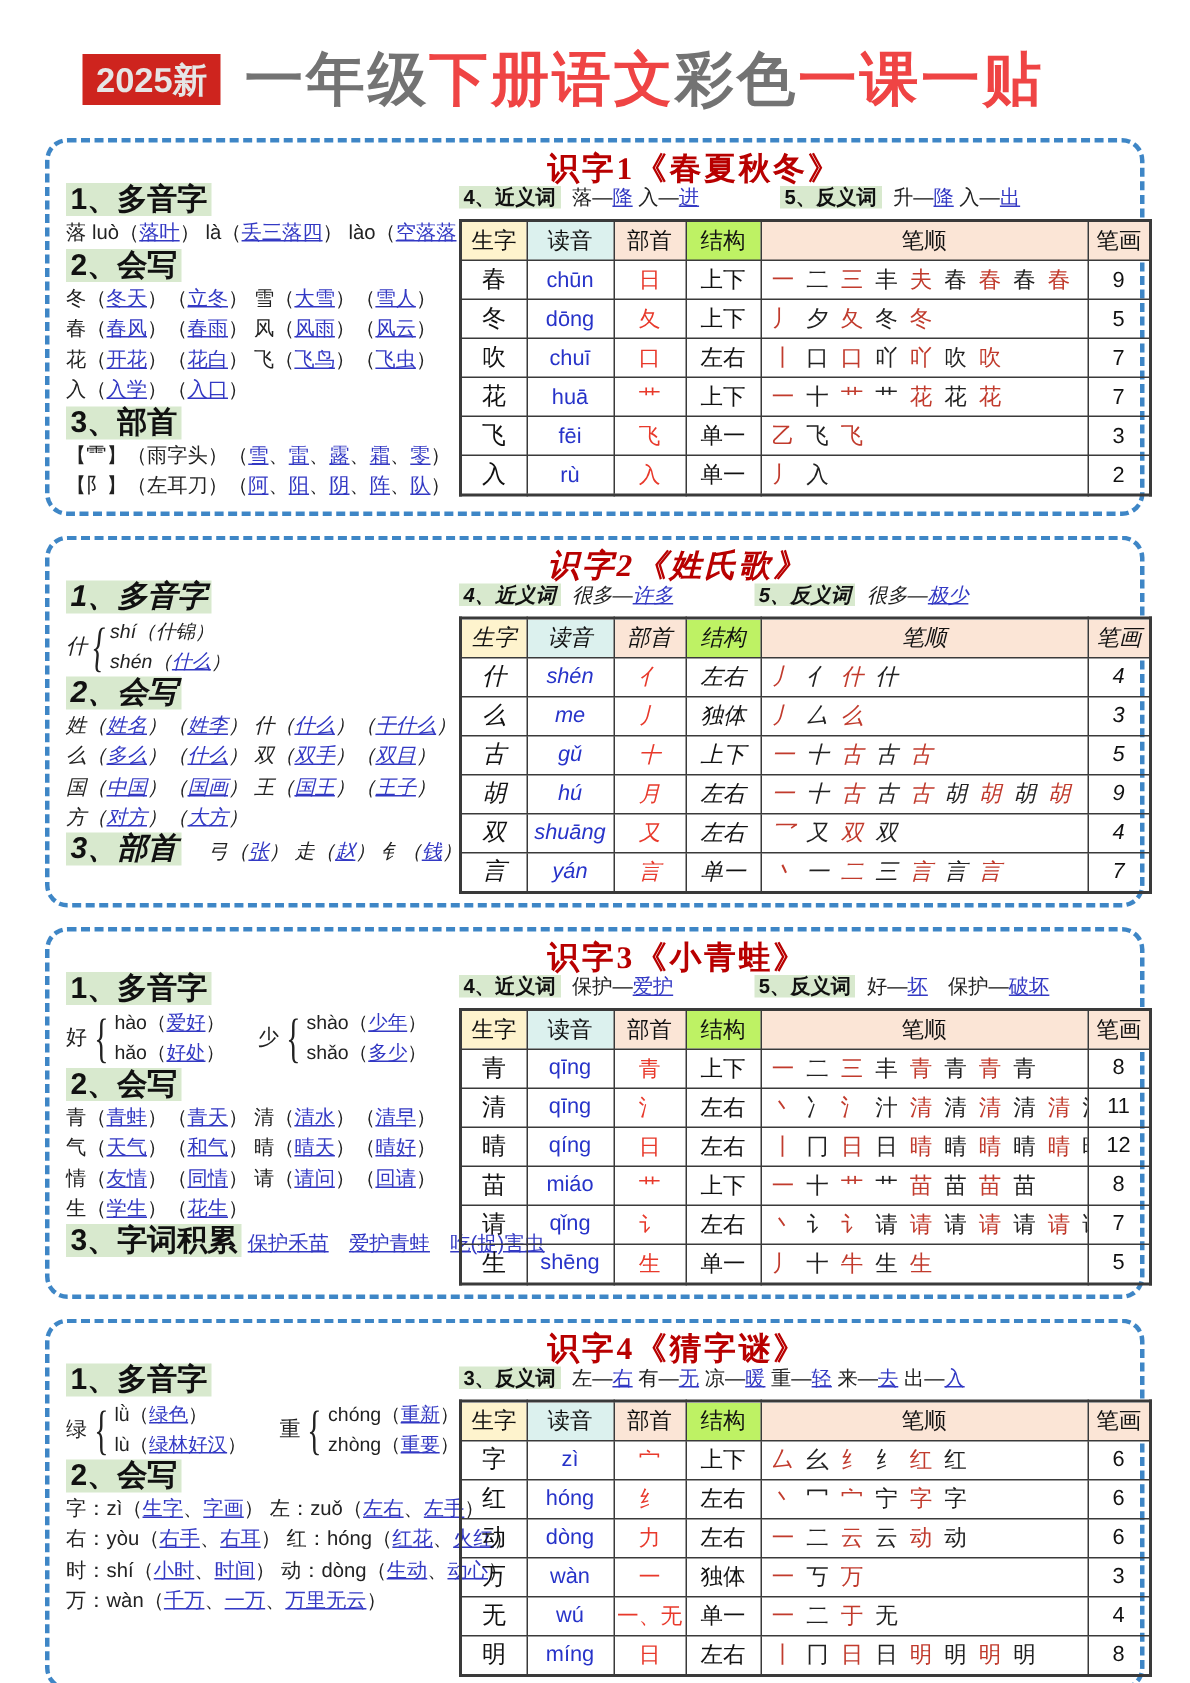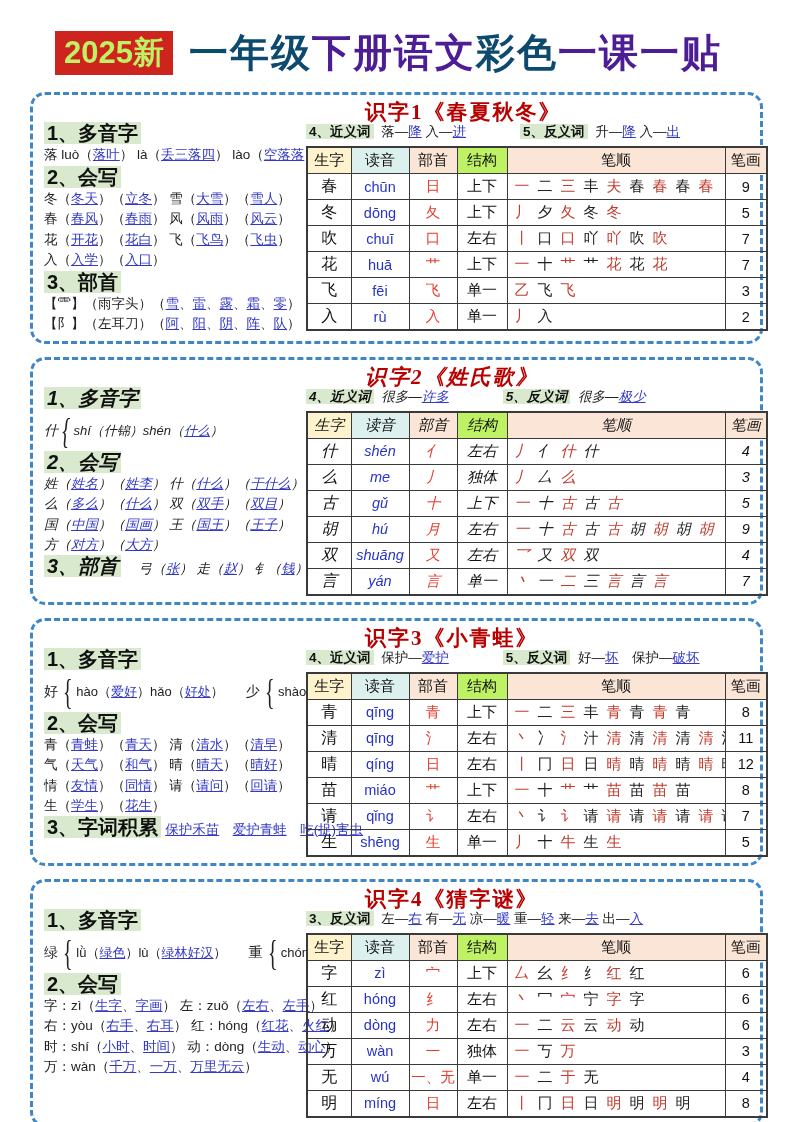--- a/index.html
+++ b/index.html
@@ -1,44 +1,44 @@
 <!DOCTYPE html>
 <html><head>
 <meta charset="utf-8">
 <style>
   html,body{margin:0;padding:0;background:#fff;}
   body{width:793px;height:1122px;overflow:hidden;font-family:"Liberation Sans",sans-serif;color:#222;}
   .page{position:relative;width:793px;height:1122px;background:#fff;}
 
   
   .pagehead{display:flex;align-items:center;gap:16px;padding:26px 40px 12px 55px;}
-  .badge{background:#ce241e;color:#bef264;font-weight:bold;font-size:31px;line-height:1.15;padding:4px 9px;font-family:"Liberation Sans",sans-serif;}
+  .badge{background:#ce241e;color:#e5e5e5;font-weight:bold;font-size:23px;line-height:1.15;padding:4px 9px;font-family:"Liberation Sans",sans-serif;}
   .ptitle{font-size:39px;font-weight:bold;font-family:"Liberation Serif",serif;letter-spacing:2px;white-space:nowrap;}
-  .ptitle .k{color:#0c4a6e;} .ptitle .r{color:#4c1d95;}
+  .ptitle .k{color:#737373;} .ptitle .r{color:#ef4444;}
 
   
   #sections{padding:0 0 0 0;}
   .section{position:relative;margin:0 30px 13px 30px;border:3px dashed #3e86c6;border-radius:15px;padding:27px 9px 6px 11px;background:#fff;}
   .s1{min-height:208px;} .s2{min-height:204px;font-style:italic;} .s3{min-height:207px;} .s4{min-height:192px;}
   .sec-title{position:absolute;top:3px;left:332px;color:#b80000;font-weight:bold;font-size:21px;font-family:"Liberation Serif",serif;letter-spacing:2px;white-space:nowrap;}
   .cols{display:flex;gap:8px;}
   .left{width:254px;flex:none;}
   .right{flex:1;min-width:0;}
 
   
   .labrow{line-height:21px;margin-top:1px;}
   .lab{background:#d8e9ce;font-weight:bold;font-size:20px;color:#111;padding:0 3px;margin-right:4px;}
   .row{line-height:20.5px;font-size:13.5px;white-space:nowrap;}
   .t{color:#222;}
   .u{color:#3339c4;text-decoration:underline;}
   .brace-row{display:flex;align-items:center;margin:1px 0;}
   .bgrp{display:inline-flex;align-items:center;margin-right:22px;}
   .bbase{font-size:14px;margin-right:1px;}
   .bchar{font-size:36px;font-weight:300;font-family:"Liberation Serif",serif;display:inline-block;transform:scaleX(.55);line-height:40px;}
-  .blines{display:inline-flex;flex-direction:row;}
+  .blines{display:inline-flex;flex-direction:column;}
   .bline{line-height:19.5px;font-size:13px;white-space:nowrap;}
 
   
   .rightline{font-size:13.5px;line-height:20px;margin:0 0 4px 0;white-space:nowrap;}
   .rightline .lab{font-size:13.5px;}
 
   table.htable{width:100%;border-collapse:collapse;table-layout:fixed;border:2px solid #3a3a3a;}
   .htable th,.htable td{border:1px solid #3a3a3a;text-align:center;padding:0;height:25px;overflow:hidden;}
   .htable th{font-size:15px;font-weight:normal;color:#111;}
   th.h0{background:#fef3cd;} th.h1{background:#dcf1ee;} th.h2{background:#fbe5d6;}

